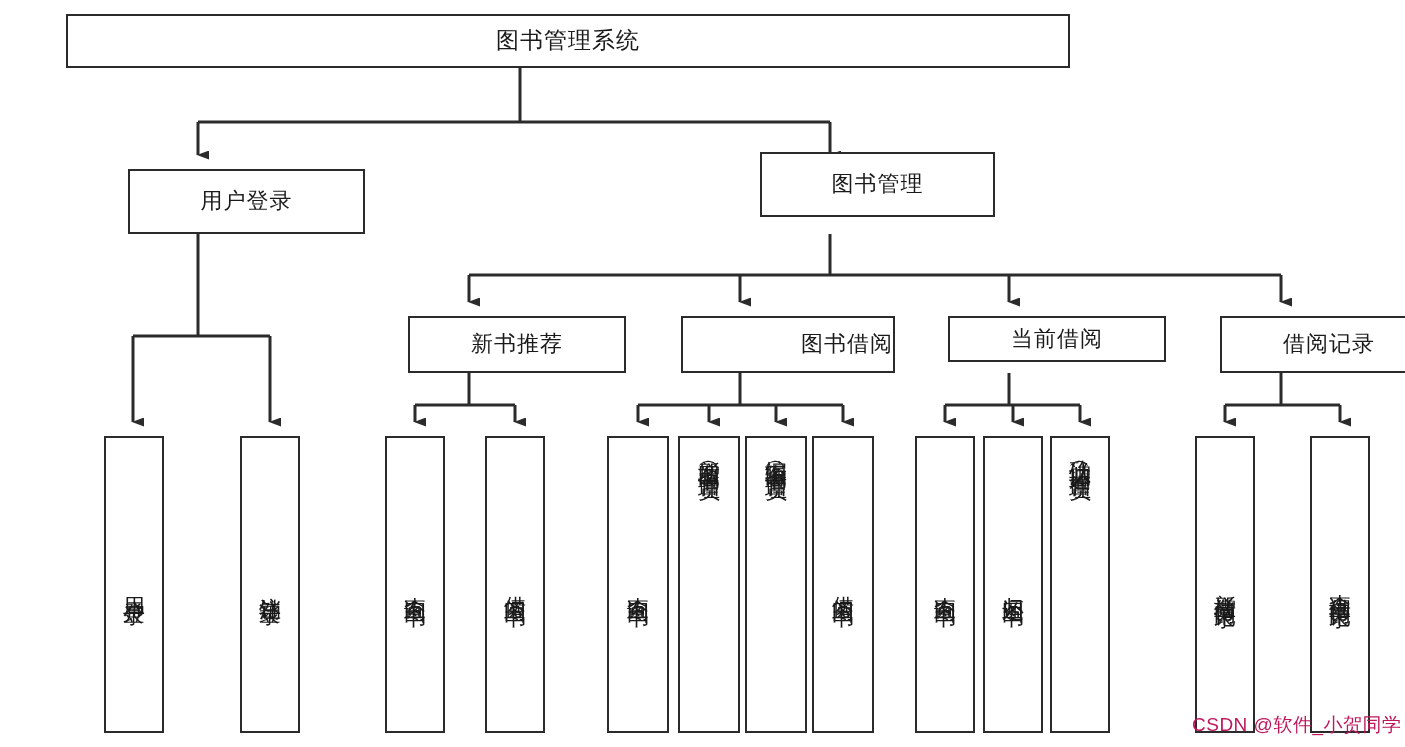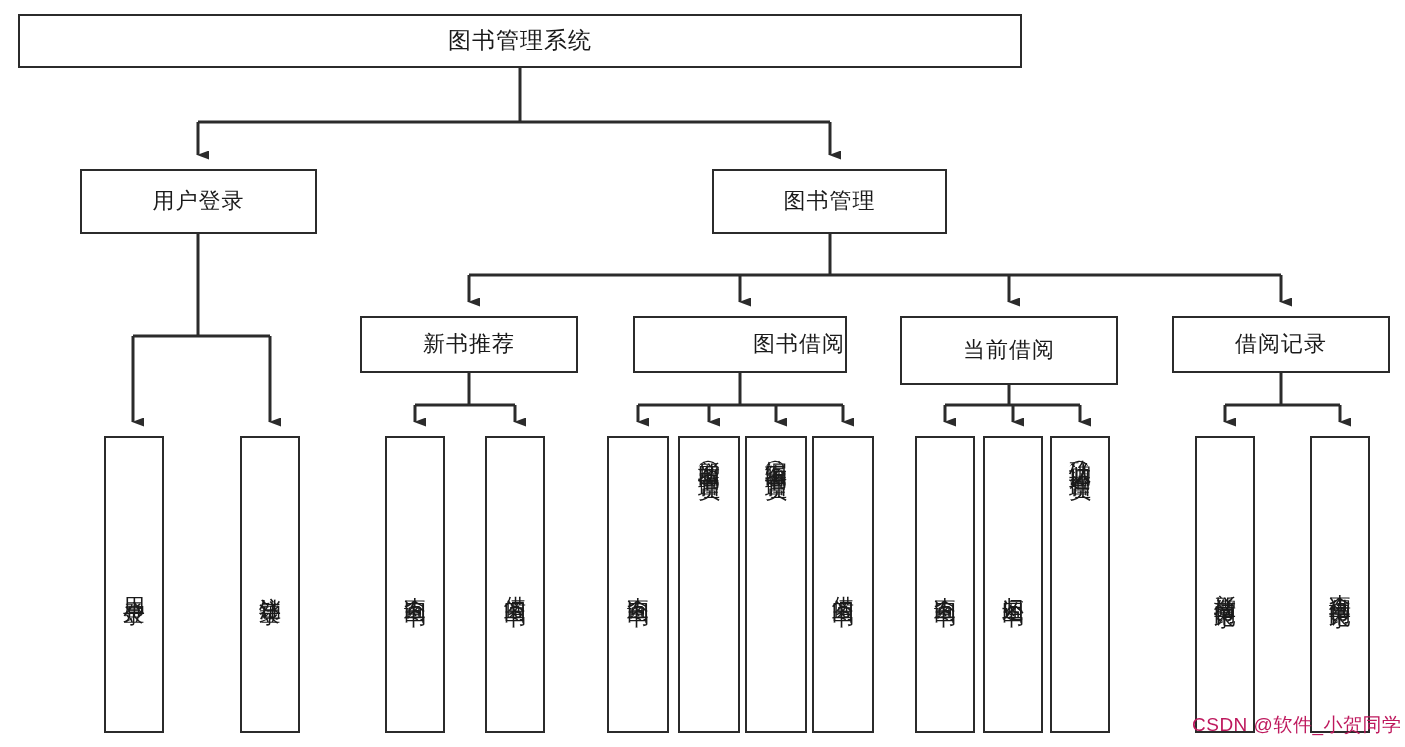--- a/index.html
+++ b/index.html
@@ -32,20 +32,21 @@
     background: #ffffff;
     display: flex;
     align-items: center;
     justify-content: center;
     color: #1a1a1a;
   }
   .node.horiz {
     font-size: 22px;
     letter-spacing: 1px;
     line-height: 1.2;
+    margin-left: 48px;
   }
   .node.root {
     font-size: 23px;
   }
   .node.leaf {
     align-items: flex-start;
     justify-content: center;
     padding-top: 4px;
     padding-bottom: 4px;
   }
@@ -130,31 +131,31 @@
     </g>
   </svg>
 
   <div class="node horiz root" style="left:18px; top:14px; width:1004px; height:54px;">
     <span>图书管理系统</span>
   </div>
 
   <div class="node horiz" style="left:80px; top:169px; width:237px; height:65px;">
     <span>用户登录</span>
   </div>
-  <div class="node horiz" style="left:712px; top:169px; width:235px; height:65px;">
+  <div class="node horiz" style="left:712px; top:152px; width:235px; height:65px;">
     <span>图书管理</span>
   </div>
 
   <div class="node horiz" style="left:360px; top:316px; width:218px; height:57px;">
     <span>新书推荐</span>
   </div>
   <div class="node horiz" style="left:633px; top:316px; width:214px; height:57px;justify-content:flex-end;">
     <span>图书借阅</span>
   </div>
-  <div class="node horiz" style="left:900px; top:316px; width:218px; height:69px;">
+  <div class="node horiz" style="left:900px; top:316px; width:218px; height:46px;">
     <span>当前借阅</span>
   </div>
   <div class="node horiz" style="left:1172px; top:316px; width:218px; height:57px;">
     <span>借阅记录</span>
   </div>
 
   <div class="node leaf" style="left:104px; top:436px; width:60px; height:297px;">
     <div class="leaf-inner">
       <span class="vtext">用户登录</span>
     </div>

